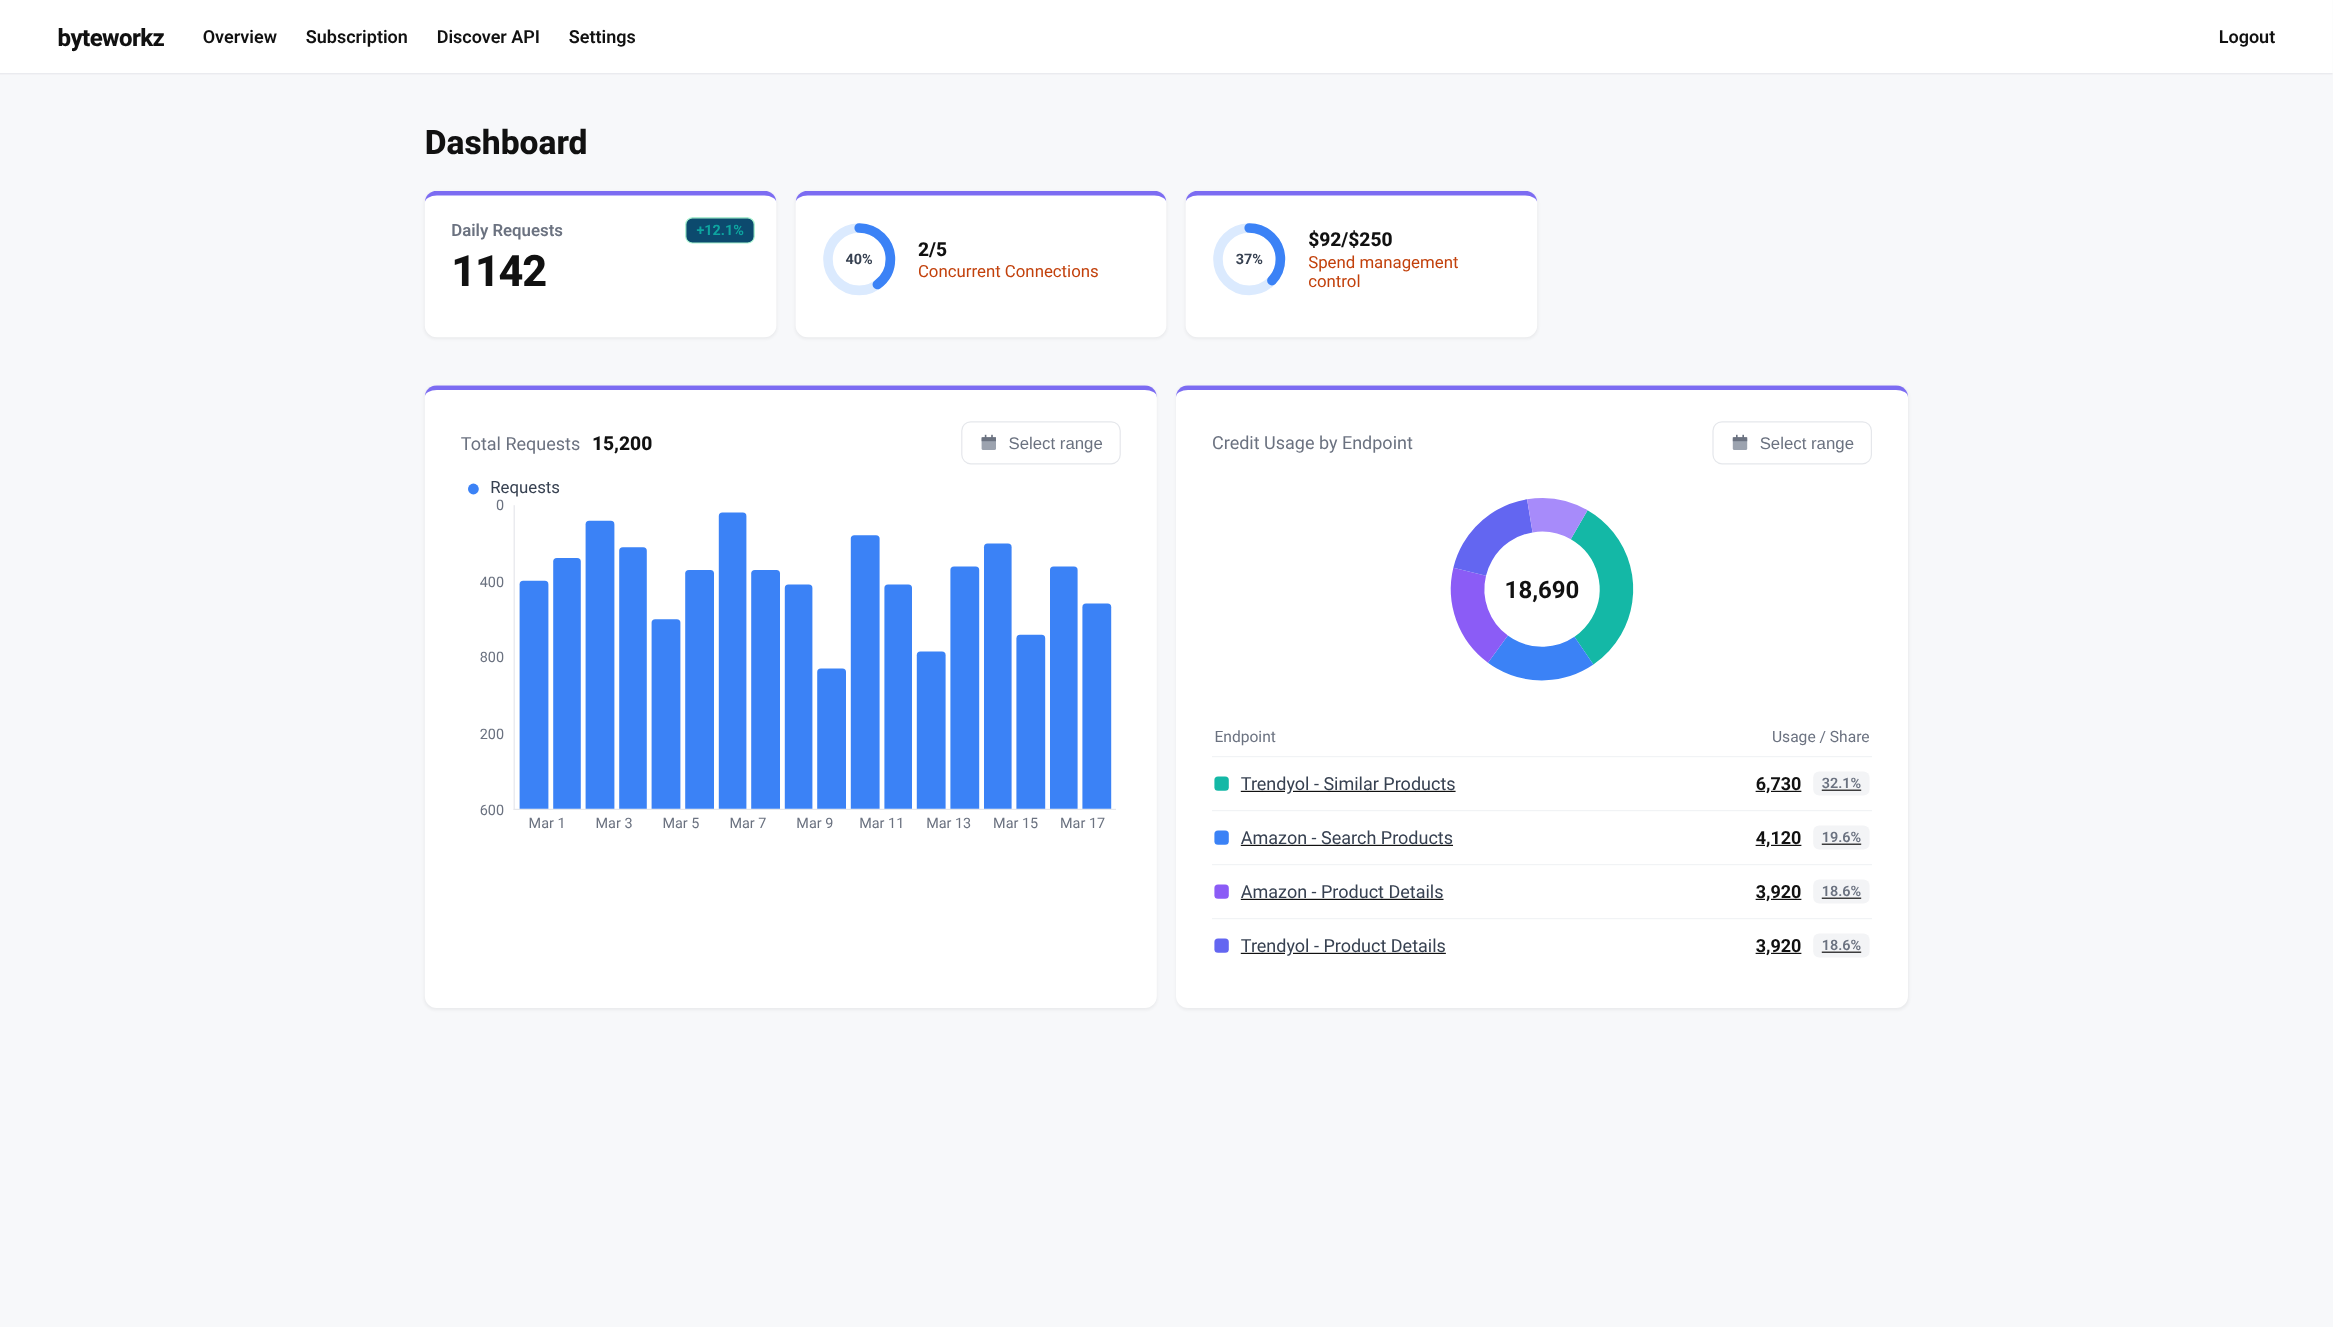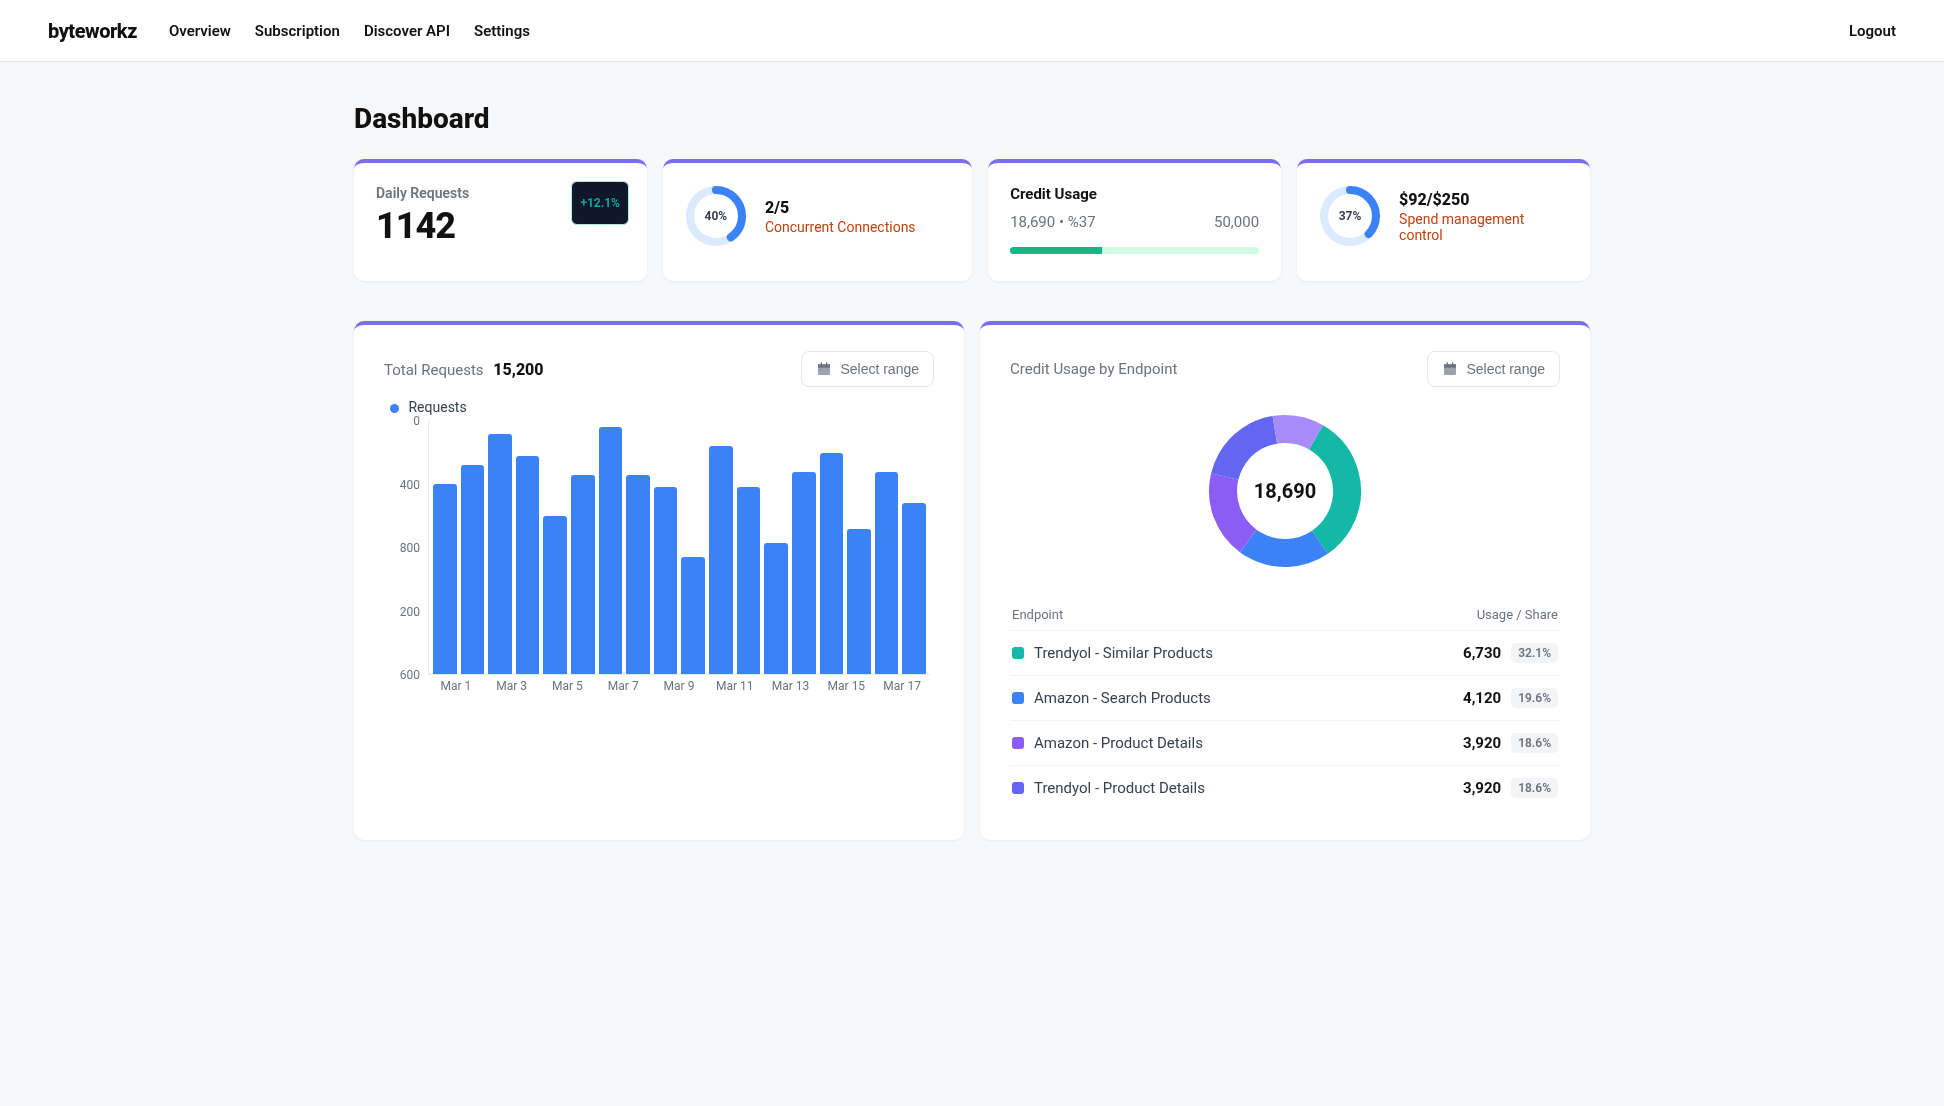--- a/index.html
+++ b/index.html
@@ -8,21 +8,21 @@
 .brand { font-weight: 800; font-size: 20px; letter-spacing: -0.5px; margin-right: 32px; }
 .nav { display: flex; gap: 24px; }
 .nav a { color: #111; text-decoration: none; font-weight: 600; font-size: 15px; cursor: pointer; }
 .logout { margin-left: auto; font-weight: 600; font-size: 15px; cursor: pointer; }
 .container { max-width: 1260px; margin: 0 auto; padding: 32px 0 48px; }
 .page-title { font-size: 28px; font-weight: 800; margin: 8px 12px 24px; }
 .stat-row { display: grid; grid-template-columns: 0.9fr 0.95fr 0.9fr 0.9fr; gap: 16px; margin-bottom: 40px; padding: 0 12px; }
 .card { background: #fff; border-radius: 10px; box-shadow: 0 1px 3px rgba(0,0,0,0.06); border-top: 4px solid #7c6cf2; padding: 22px 22px; position: relative; min-height: 122px; }
 .stat-label { color: #6b7280; font-weight: 600; font-size: 14px; }
 .stat-big { font-size: 36px; font-weight: 800; margin-top: 4px; letter-spacing: -1px; }
-.badge { position: absolute; top: 18px; right: 18px; background: #0f172a; color: #0ea5a0; border: 1px solid #a7f3d0; border-radius: 6px; padding: 14px 8px; font-size: 12px; font-weight: 700; }
+.badge { position: absolute; top: 18px; right: 18px; background: #0c4a6e; color: #0ea5a0; border: 1px solid #a7f3d0; border-radius: 6px; padding: 3px 8px; font-size: 12px; font-weight: 700; }
 .ring-wrap { display: flex; align-items: center; gap: 18px; }
 .ring { width: 62px; height: 62px; position: relative; }
 .ring svg { transform: rotate(-90deg); }
 .ring-label { position: absolute; inset: 0; display: flex; align-items: center; justify-content: center; font-size: 12px; font-weight: 700; color: #374151; }
 .ring-text .big { font-weight: 800; font-size: 16px; }
 .ring-text .small { color: #c2410c; font-size: 14px; margin-top: 2px; }
 .credit-title { font-weight: 700; font-size: 15px; margin-bottom: 10px; }
 .credit-row { display: flex; justify-content: space-between; color: #6b7280; font-size: 15px; margin-bottom: 16px; }
 .prog-track { height: 7px; background: #d1fae5; border-radius: 4px; overflow: hidden; }
 .prog-fill { height: 100%; background: #10b981; }
@@ -40,21 +40,21 @@
 .y-tick { position: absolute; right: 4px; font-size: 12px; color: #6b7280; transform: translateY(50%); }
 .plot { position: absolute; left: 44px; right: 4px; top: 0; bottom: 26px; border-left: 1px solid #e5e7eb; border-bottom: 1px solid #e5e7eb; }
 .bars { display: flex; align-items: flex-end; height: 100%; gap: 4px; padding: 0 4px; }
 .bar { flex: 1; background: #3b82f6; border-radius: 3px 3px 0 0; }
 .x-axis { position: absolute; left: 44px; right: 4px; bottom: 0; height: 22px; display: flex; }
 .x-tick { flex: 2; text-align: center; font-size: 12px; color: #6b7280; white-space: nowrap; }
 .donut-wrap { display: flex; justify-content: center; margin: 24px 0 36px; }
 .donut { position: relative; width: 160px; height: 160px; }
 .donut-center { position: absolute; inset: 0; display: flex; align-items: center; justify-content: center; font-size: 20px; font-weight: 700; }
 .ep-header { display: flex; justify-content: space-between; color: #6b7280; font-size: 13px; padding: 0 2px 8px; }
-.ep-row { display: flex; align-items: center; padding: 12px 2px; border-top: 1px solid #f1f3f5; }
+.ep-row { display: flex; align-items: center; padding: 12px 2px; border-top: 1px solid #f1f3f5; text-decoration: underline; }
 .swatch { width: 12px; height: 12px; border-radius: 3px; margin-right: 10px; }
 .ep-name { flex: 1; font-size: 15px; color: #374151; }
 .ep-usage { font-weight: 700; font-size: 15px; margin-right: 10px; }
 .ep-share { background: #f3f4f6; color: #6b7280; border-radius: 5px; padding: 3px 7px; font-size: 12px; font-weight: 600; }
 </style>
 </head>
 <body>
 
 <div class="topbar">
   <div class="brand">byteworkz</div>
@@ -87,30 +87,20 @@
           </svg>
           <div class="ring-label">40%</div>
         </div>
         <div class="ring-text">
           <div class="big">2/5</div>
           <div class="small">Concurrent Connections</div>
         </div>
       </div>
     </div>
 
-    <div class="card">
-      <div class="credit-title">Credit Usage</div>
-      <div class="credit-row">
-        <span>18,690 • %37</span>
-        <span>50,000</span>
-      </div>
-      <div class="prog-track">
-        <div class="prog-fill" id="credit-fill" style="width: 37%;"></div>
-      </div>
-    </div>
 
     <div class="card">
       <div class="ring-wrap">
         <div class="ring">
           <svg width="62" height="62" viewBox="0 0 62 62">
             <circle cx="31" cy="31" r="26" fill="none" stroke="#dbeafe" stroke-width="8"></circle>
             <circle cx="31" cy="31" r="26" fill="none" stroke="#3b82f6" stroke-width="8" stroke-dasharray="163.4" stroke-dashoffset="103" stroke-linecap="round"></circle>
           </svg>
           <div class="ring-label">37%</div>
         </div>

